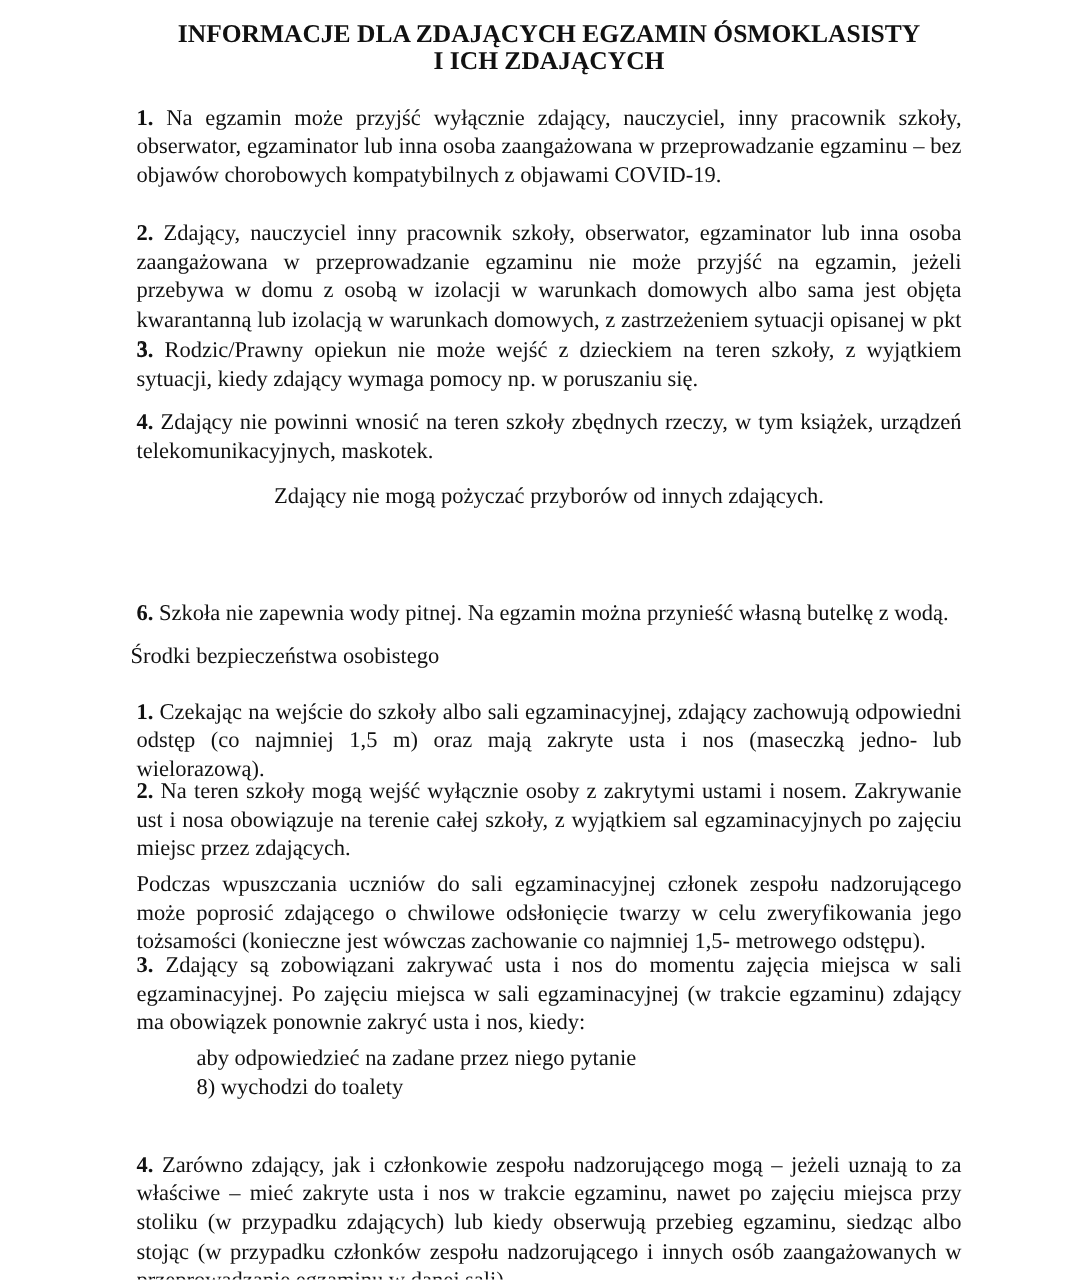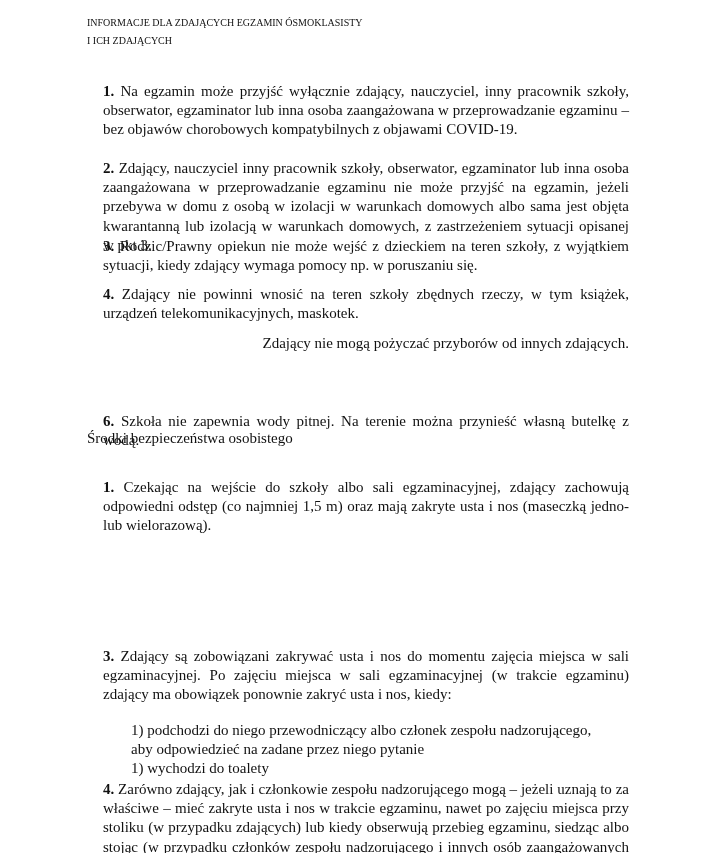--- a/index.html
+++ b/index.html
@@ -5,25 +5,25 @@
   html, body { margin: 0; padding: 0; background: #ffffff; }
   body {
     width: 724px; height: 853px; overflow: hidden;
     font-family: "Liberation Serif", "DejaVu Serif", serif;
     color: #111111;
     position: relative;
   }
   .page { position: absolute; left: 87px; top: 0; width: 558px; }
   .title {
     position: absolute; left: 0; width: 558px; top: 14px;
-    font-weight: normal; font-size: 10px; line-height: 18px;
+    text-align: center; font-weight: bold; font-size: 17px; line-height: 18px;
     text-transform: none;
   }
   .block { position: absolute; left: 0; width: 558px; font-size: 15px; line-height: 19.2px; text-align: justify; }
-  .block p { margin: 16px; }
+  .block p { margin: 4px; }
   .num { font-weight: bold; }
   .heading { position: absolute; left: 0; font-weight: normal; font-size: 15px; line-height: 19px; }
   .list { margin: 0; padding-left: 44px; }
   .list div { text-align: left; }
 </style>
 </head>
 <body>
 
 <div class="page">
   <div class="title">
@@ -41,41 +41,42 @@
 
   <div class="block" style="top:221px">
     <p><span class="num">3.</span> <span>Rodzic/Prawny opiekun nie może wejść z dzieckiem na teren szkoły, z wyjątkiem sytuacji, kiedy zdający wymaga pomocy np. w poruszaniu się.</span></p>
   </div>
 
   <div class="block" style="top:269px">
     <p><span class="num">4.</span> <span>Zdający nie powinni wnosić na teren szkoły zbędnych rzeczy, w tym książek, urządzeń telekomunikacyjnych, maskotek.</span></p>
   </div>
 
   <div class="block" style="top:318px">
-    <p style="text-align:right">Zdający nie mogą pożyczać przyborów od innych zdających.</p>
+    <p style="text-align:center">Zdający nie mogą pożyczać przyborów od innych zdających.</p>
   </div>
 
   <div class="block" style="top:396px">
-    <p><span class="num">6.</span> <span>Szkoła nie zapewnia wody pitnej. Na terenie można przynieść własną butelkę z wodą.</span></p>
+    <p><span class="num">6.</span> <span>Szkoła nie zapewnia wody pitnej. Na egzamin można przynieść własną butelkę z wodą.</span></p>
   </div>
 
   <div class="heading" style="top:429px">Środki bezpieczeństwa osobistego</div>
 
   <div class="block" style="top:462px">
     <p><span class="num">1.</span> <span>Czekając na wejście do szkoły albo sali egzaminacyjnej, zdający zachowują odpowiedni odstęp (co najmniej 1,5 m) oraz mają zakryte usta i nos (maseczką jedno- lub wielorazową).</span></p>
   </div>
 
   <div class="block" style="top:515px">
+    <p><span class="num">2.</span> <span>Na teren szkoły mogą wejść wyłącznie osoby z zakrytymi ustami i nosem. Zakrywanie ust i nosa obowiązuje na terenie całej szkoły, z wyjątkiem sal egzaminacyjnych po zajęciu miejsc przez zdających.</span></p>
+    <p>Podczas wpuszczania uczniów do sali egzaminacyjnej członek zespołu nadzorującego może poprosić zdającego o chwilowe odsłonięcie twarzy w celu zweryfikowania jego tożsamości (konieczne jest wówczas zachowanie co najmniej 1,5- metrowego odstępu).</p>
   </div>
 
   <div class="block" style="top:631px">
     <p><span class="num">3.</span> <span>Zdający są zobowiązani zakrywać usta i nos do momentu zajęcia miejsca w sali egzaminacyjnej. Po zajęciu miejsca w sali egzaminacyjnej (w trakcie egzaminu) zdający ma obowiązek ponownie zakryć usta i nos, kiedy:</span></p>
     <div class="list">
-      <div>1)  podchodzi do niego przewodniczący albo członek zespołu nadzorującego,</div>
       <div>aby odpowiedzieć na zadane przez niego pytanie</div>
-      <div>1)  wychodzi do toalety</div>
+      <div>8)  wychodzi do toalety</div>
     </div>
   </div>
 
   <div class="block" style="top:764px">
     <p><span class="num">4.</span> <span>Zarówno zdający, jak i członkowie zespołu nadzorującego mogą – jeżeli uznają to za właściwe – mieć zakryte usta i nos w trakcie egzaminu, nawet po zajęciu miejsca przy stoliku (w przypadku zdających) lub kiedy obserwują przebieg egzaminu, siedząc albo stojąc (w przypadku członków zespołu nadzorującego i innych osób zaangażowanych w przeprowadzanie egzaminu w danej sali).</span></p>
   </div>
 </div>
 
 </body></html>

